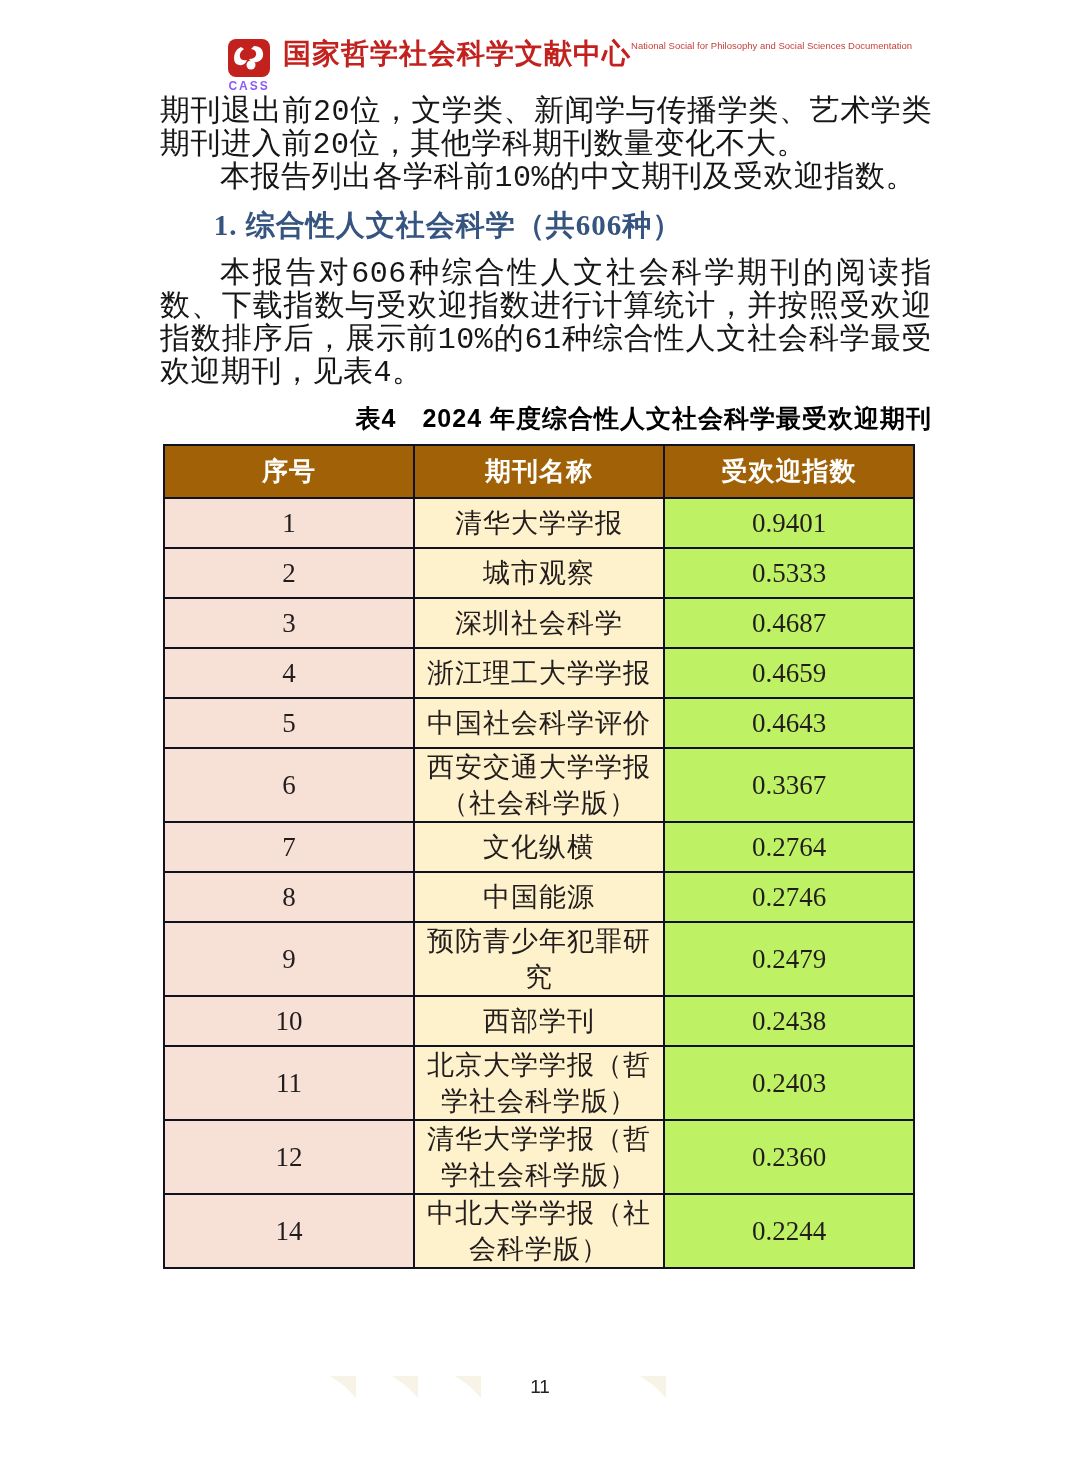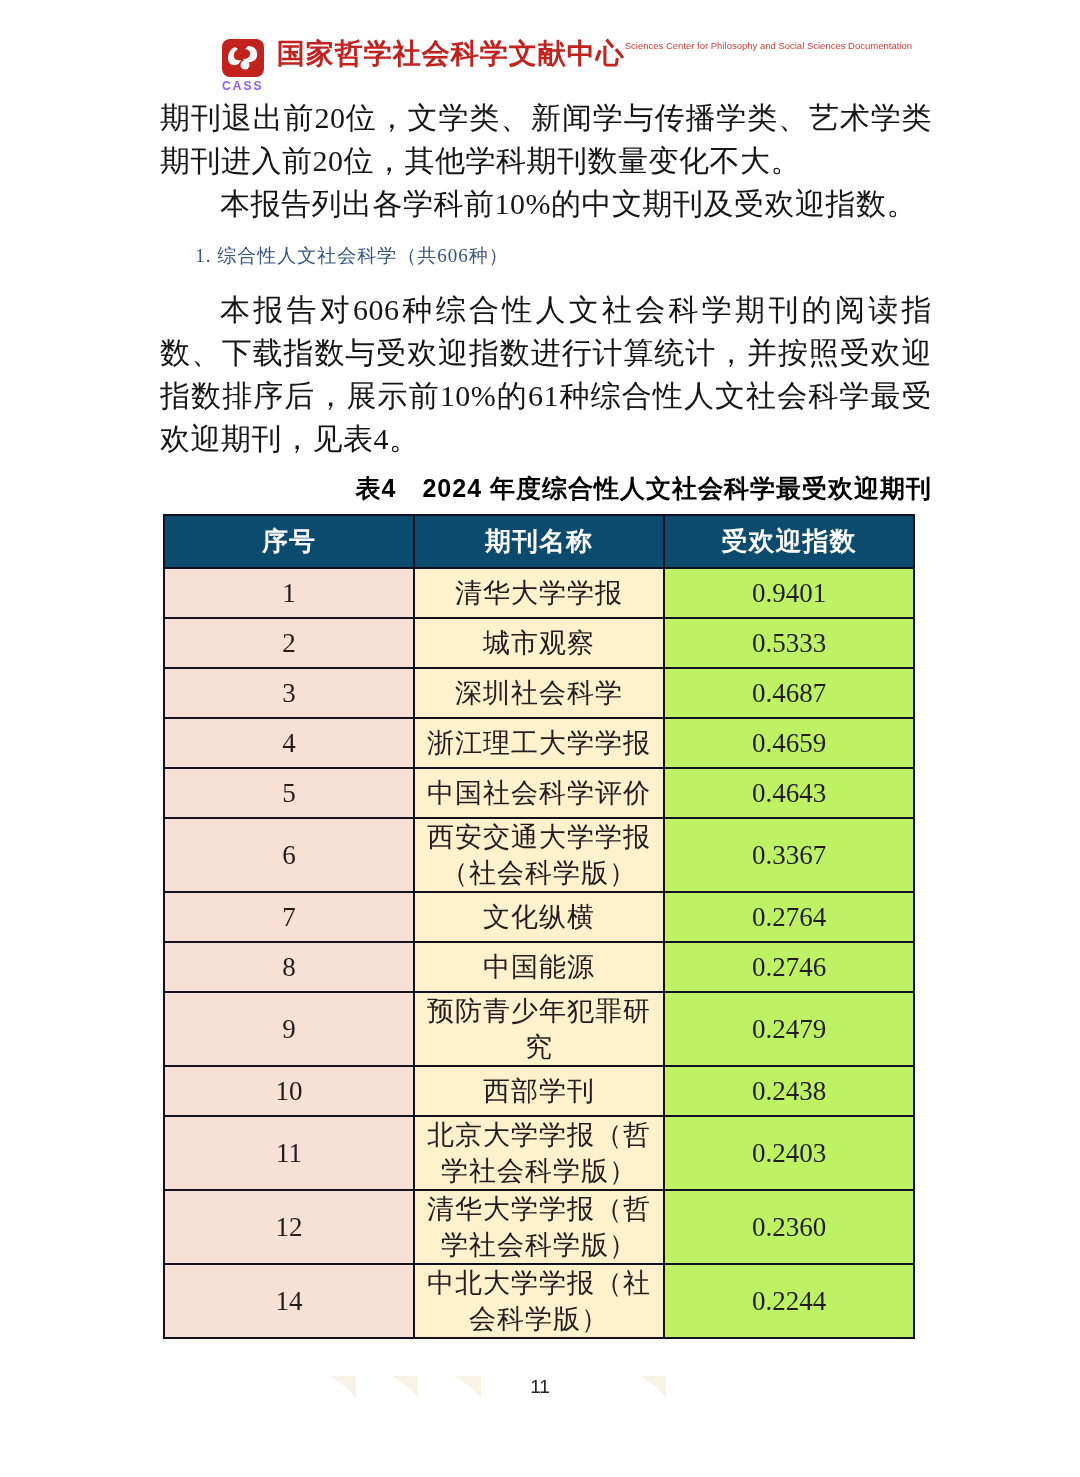--- a/index.html
+++ b/index.html
@@ -53,30 +53,31 @@
 
   
   .content {
     position: absolute;
     top: 0; left: 160px;
     width: 772px;
     padding-top: 96px;
   }
   .para {
     font-size: 30px;
-    line-height: 43px;
+    line-height: 33px;
     color: #161616;
     text-align: justify;
     letter-spacing: 0.5px;
+    font-family: Liberation Mono, monospace;
   }
   .para.indent { text-indent: 2em; }
   .section-heading {
-    font-size: 19px;
+    font-size: 29px;
     line-height: 57px;
-    font-weight: normal;
+    font-weight: bold;
     color: #35547f;
     text-indent: 1.85em;
     letter-spacing: 1px;
     margin: 2px 0 4px 0;
   }
 
   
   .table-caption {
     font-family: "Liberation Sans", "DejaVu Sans", sans-serif;
     font-weight: bold;
@@ -91,21 +92,21 @@
     margin-left: 3px;
     border-collapse: collapse;
     table-layout: fixed;
   }
   .journal-table th, .journal-table td {
     border: 2px solid #11111f;
     text-align: center;
     vertical-align: middle;
   }
   .journal-table th {
-    background: #0c4a6e;
+    background: #a16207;
     color: #ffffff;
     font-family: "Liberation Sans", "DejaVu Sans", sans-serif;
     font-weight: bold;
     font-size: 26px;
     height: 53px;
     letter-spacing: 1px;
   }
   .journal-table td { font-size: 27px; color: #231c1c; height: 50px; }
   .journal-table td.c0 { background: #f7e0d6; width: 103px; }
   .journal-table td.c1 { background: #fdf2cc; width: 429px; letter-spacing: 1px; }
@@ -142,21 +143,21 @@
           <rect x="1" y="1" width="42" height="38" rx="8" fill="#c2211e"></rect>
           <path d="M14 9 q-7 3 -7 11 q0 6 5 7 q6 1 8 -5 q-6 1 -7 -3 q-1 -5 4 -8 z" fill="#ffffff"></path>
           <path d="M27 8 q8 0 9 7 q1 7 -6 9 q-5 1 -8 -3 q6 0 7 -4 q1 -5 -5 -6 z" fill="#ffffff"></path>
           <circle cx="24" cy="27" r="4.5" fill="#ffffff"></circle>
         </svg>
       </span>
       <span class="logo-acronym">CASS</span>
     </div>
     <div class="logo-text">
       <span class="logo-title-cn">国家哲学社会科学文献中心</span>
-      <span class="logo-subtitle-en">Sciences Center for Philosophy and Social Sciences Documentation</span>
+      <span class="logo-subtitle-en">National Social for Philosophy and Social Sciences Documentation</span>
     </div>
   </div>
 
   <div class="content">
     <p class="para">期刊退出前20位，文学类、新闻学与传播学类、艺术学类期刊进入前20位，其他学科期刊数量变化不大。</p>
     <p class="para indent">本报告列出各学科前10%的中文期刊及受欢迎指数。</p>
     <h2 class="section-heading">1. 综合性人文社会科学（共606种）</h2>
     <p class="para indent">本报告对606种综合性人文社会科学期刊的阅读指数、下载指数与受欢迎指数进行计算统计，并按照受欢迎指数排序后，展示前10%的61种综合性人文社会科学最受欢迎期刊，见表4。</p>
 
     <div class="table-caption">表4　2024 年度综合性人文社会科学最受欢迎期刊</div>

